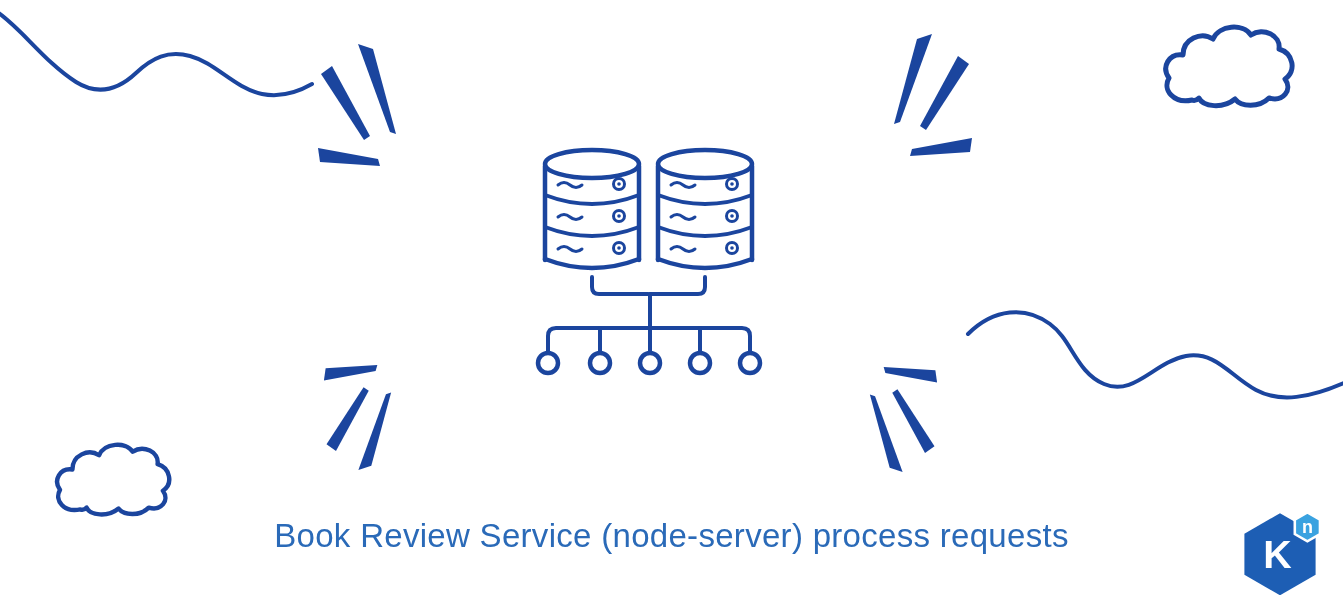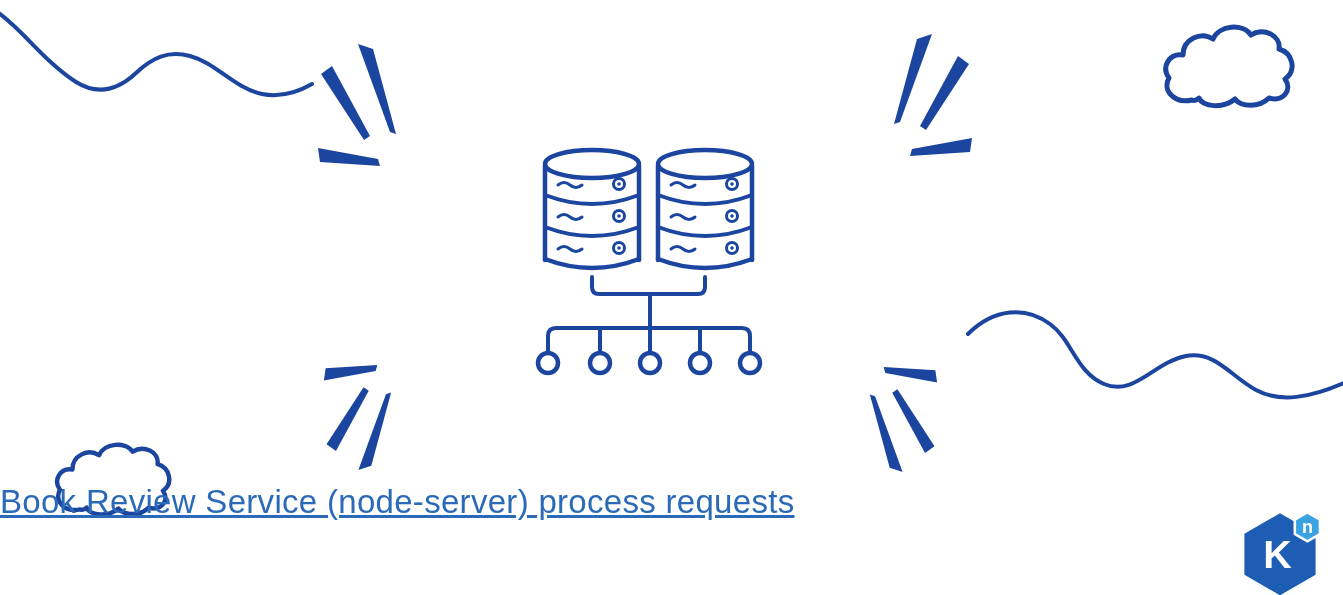--- a/index.html
+++ b/index.html
@@ -34,28 +34,27 @@
 
   .burst{fill:var(--ink);}
   .burst-tl{left:318px;top:44px;width:100px;height:130px;}
   .burst-tr{left:872px;top:34px;width:100px;height:130px;transform:scaleX(-1);}
   .burst-bl{left:316px;top:358px;width:102px;height:112px;transform:scaleY(-1);}
   .burst-br{left:842px;top:360px;width:104px;height:112px;transform:scale(-1,-1);}
 
   .illustration{position:absolute;left:520px;top:140px;width:260px;height:245px;}
 
   .caption{
-    position:absolute;left:0;right:0;top:483px;
-    text-align:left;
+    position:absolute;left:0;right:0;top:517px;
+    text-align:center;
     font-size:33px;
     font-weight:400;
     letter-spacing:0.3px;
     color:var(--caption);
     white-space:nowrap;
-    text-decoration:underline;
   }
 
   .logo{position:absolute;left:1237px;top:508px;width:86px;height:89px;}
   .logo .hex-main{fill:var(--logo_dark);}
   .logo .hex-sub{fill:var(--logo_light);stroke:#ffffff;stroke-width:3;}
   .logo text{fill:var(--logo_text);font-family:"Liberation Sans", sans-serif;font-weight:bold;text-anchor:middle;}
   .logo .letter-k{font-size:46px;}
   .logo .letter-n{font-size:21px;}
 </style>
 </head>

